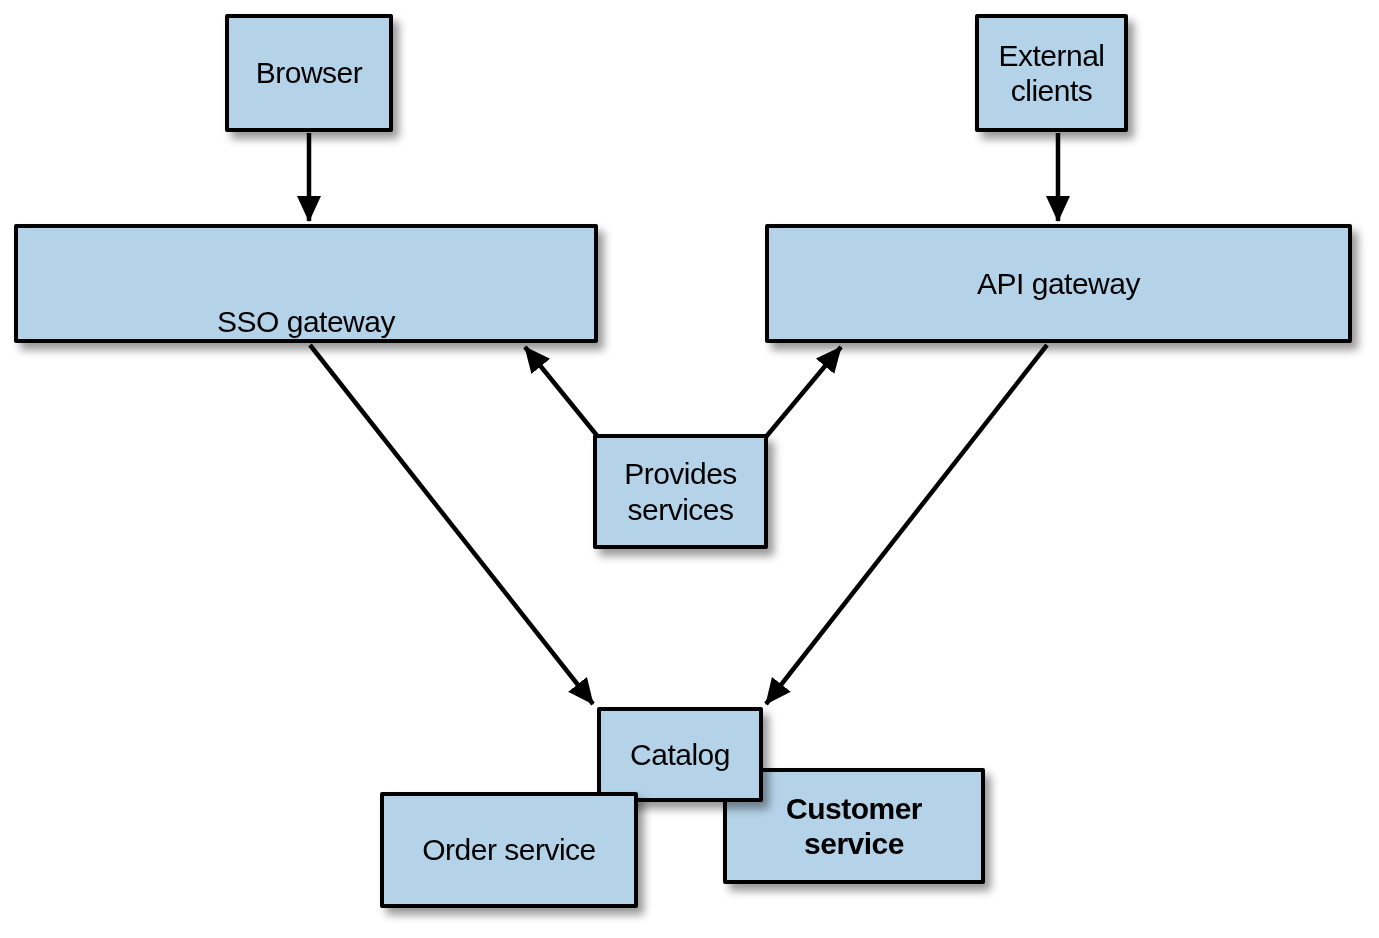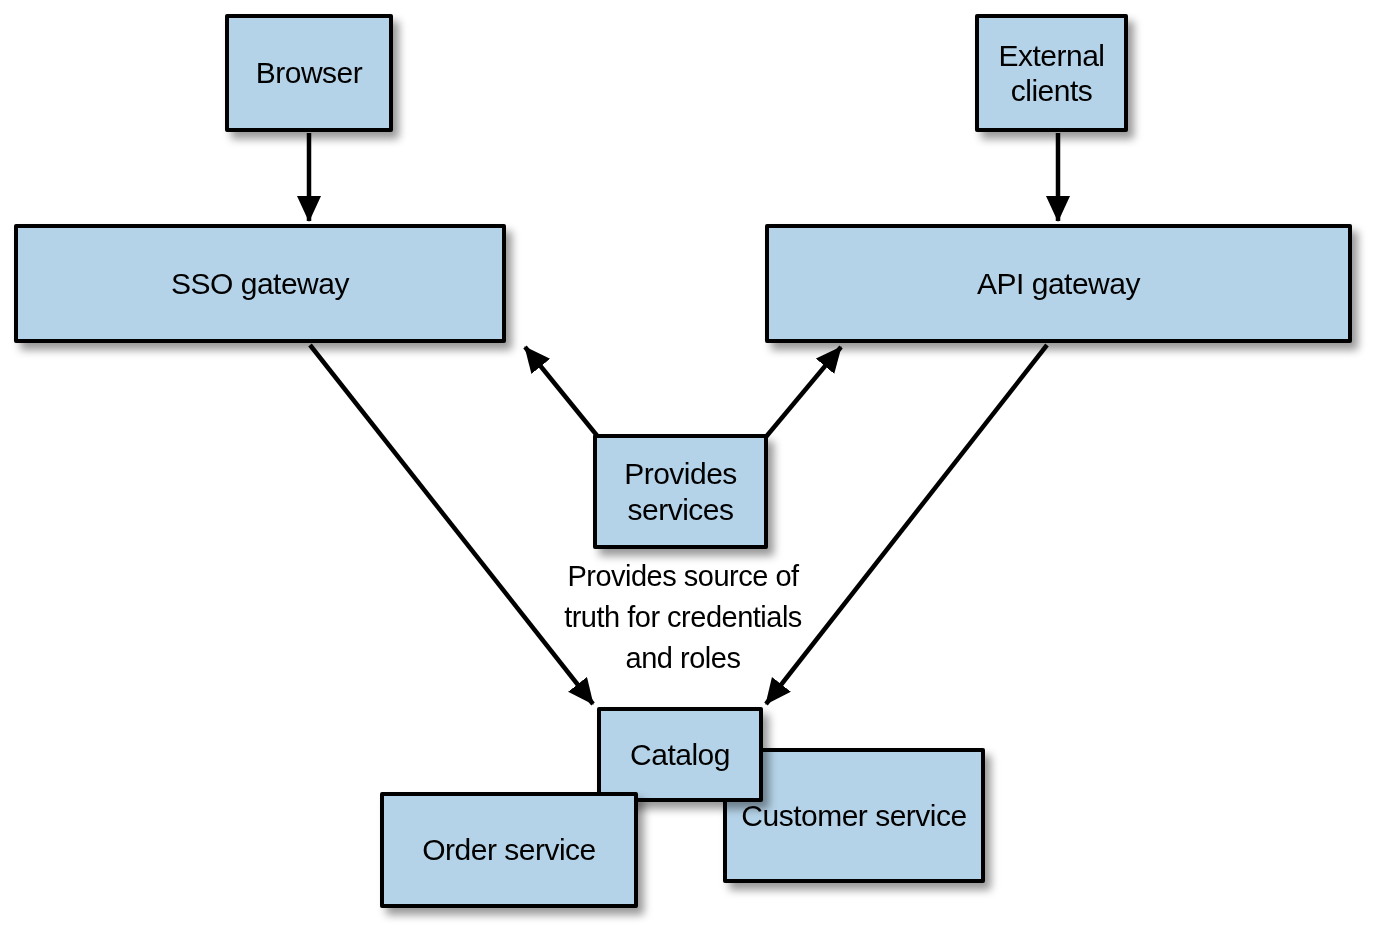--- a/index.html
+++ b/index.html
@@ -40,26 +40,26 @@
     z-index: 2;
   }
   .node-label {
     display: block;
     padding: 0 6px;
     letter-spacing: -0.5px;
   }
   
   .n-browser           { left: 225px; top: 14px;  width: 168px; height: 118px; }
   .n-external-clients  { left: 975px; top: 14px;  width: 153px; height: 118px; }
-  .n-sso-gateway       { left: 14px;  top: 224px; width: 492px; height: 119px; }
+  .n-sso-gateway       { left: 14px;  top: 224px; width: 584px; height: 119px; align-items: flex-end; }
   .n-api-gateway       { left: 765px; top: 224px; width: 587px; height: 119px; }
   .n-directory-services{ left: 593px; top: 434px; width: 175px; height: 115px; }
   .n-catalog           { left: 597px; top: 707px; width: 166px; height: 95px; z-index: 3; }
   .n-order-service     { left: 380px; top: 792px; width: 258px; height: 116px; z-index: 4; }
-  .n-customer-service  { left: 723px; top: 748px; width: 262px; height: 135px; z-index: 2; }
+  .n-customer-service  { left: 723px; top: 768px; width: 262px; height: 116px; z-index: 2; font-weight: bold; }
   .caption {
     position: absolute;
     left: 520px;
     top: 556px;
     width: 326px;
     text-align: center;
     font-size: 29px;
     line-height: 1.42;
     white-space: pre-line;
     letter-spacing: -0.5px;
@@ -98,23 +98,20 @@
   </div>
 
   <div class="node n-api-gateway">
     <span class="node-label">API gateway</span>
   </div>
 
   <div class="node n-directory-services">
     <span class="node-label">Provides services</span>
   </div>
 
-  <div class="caption">Provides source of
-truth for credentials
-and roles</div>
 
   <div class="node n-catalog">
     <span class="node-label">Catalog</span>
   </div>
 
   <div class="node n-order-service">
     <span class="node-label">Order service</span>
   </div>
 
   <div class="node n-customer-service">

